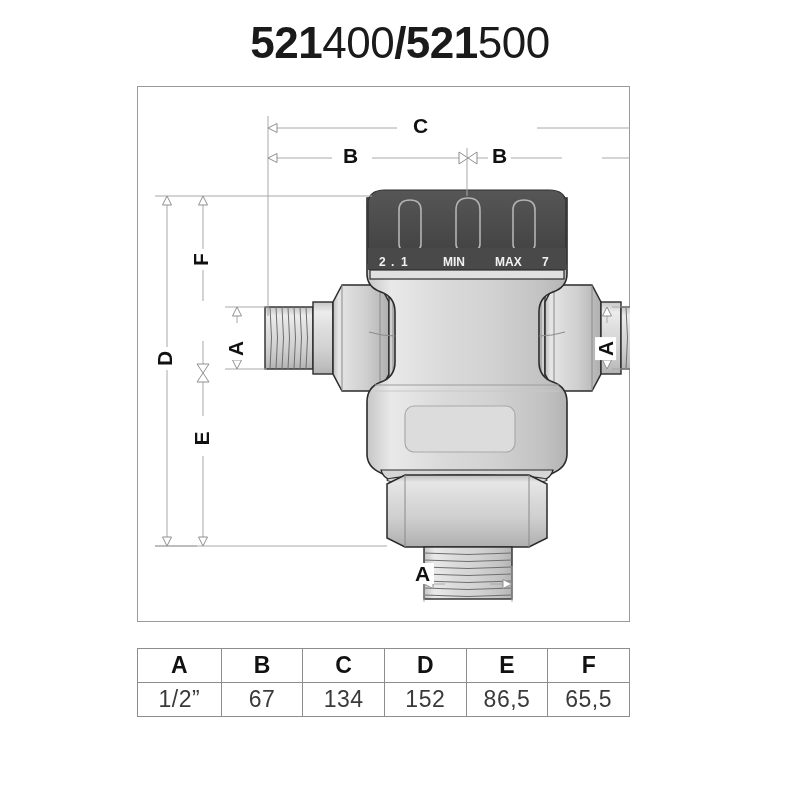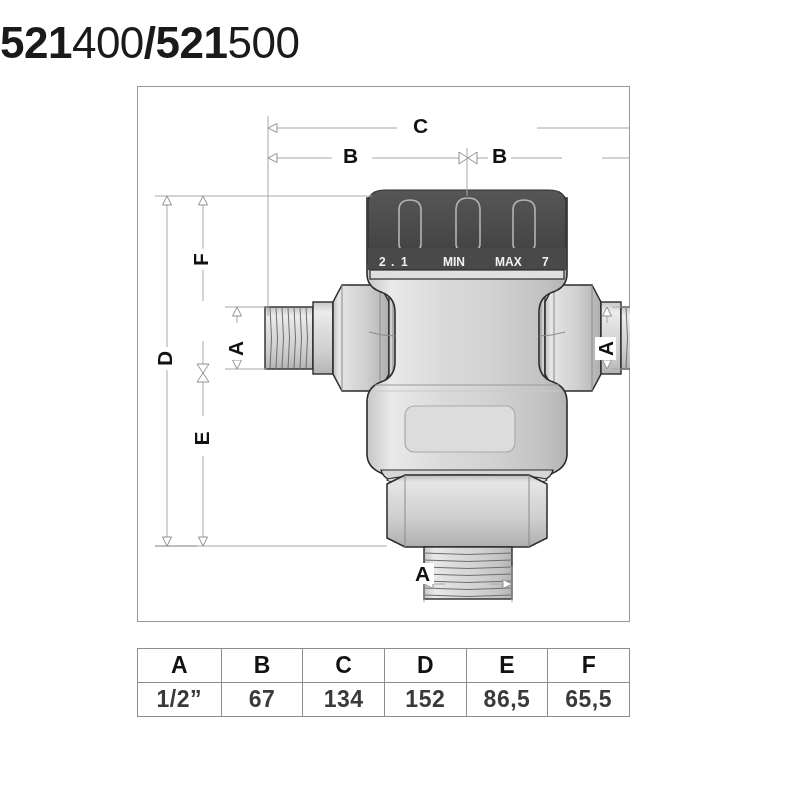--- a/index.html
+++ b/index.html
@@ -9,20 +9,21 @@
     font-family:"Liberation Sans", sans-serif;
     overflow:hidden;
     position:relative;
   }
   #root{position:absolute;left:0;top:0;width:800px;height:800px;}
 
   
   .title{
     position:absolute;
     left:0; top:18px; width:800px;
+    text-align:center;
     font-size:44px;
     letter-spacing:-0.5px;
     color:#1a1a1a;
     white-space:nowrap;
     font-family:"Liberation Sans", sans-serif;
   }
   .title .b{font-weight:bold;}
   .title .r{font-weight:400;}
   .title .sl{font-weight:bold;}
 
@@ -65,21 +66,21 @@
     height:33px;
     font-family:"Liberation Sans", sans-serif;
   }
   .spec-table th{
     font-size:23px;
     font-weight:bold;
     color:#111;
   }
   .spec-table td{
     font-size:23px;
-    font-weight:700;
+    font-weight:400;
     color:#3a3a3a;
     letter-spacing:0.5px;
     margin-top:35px;
   }
   .spec-table col.c0{width:17%;}
   .spec-table col.c1{width:16.6%;}
   .spec-table col.c2{width:16.6%;}
   .spec-table col.c3{width:16.6%;}
   .spec-table col.c4{width:16.6%;}
   .spec-table col.c5{width:16.6%;}

